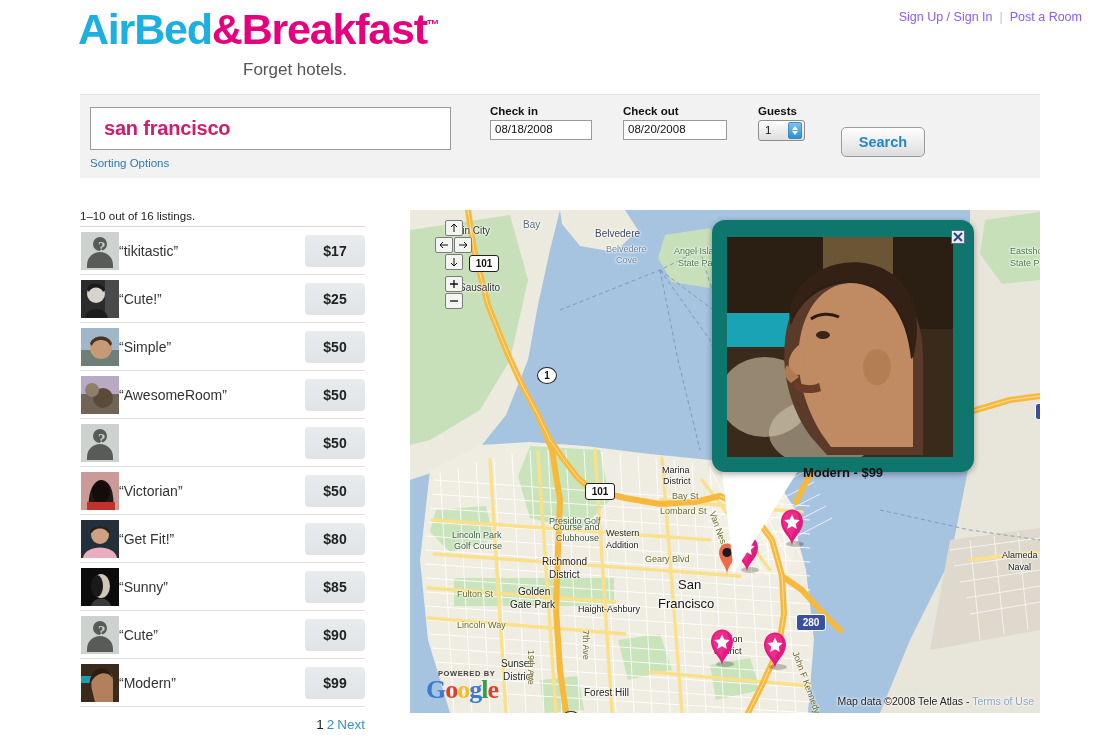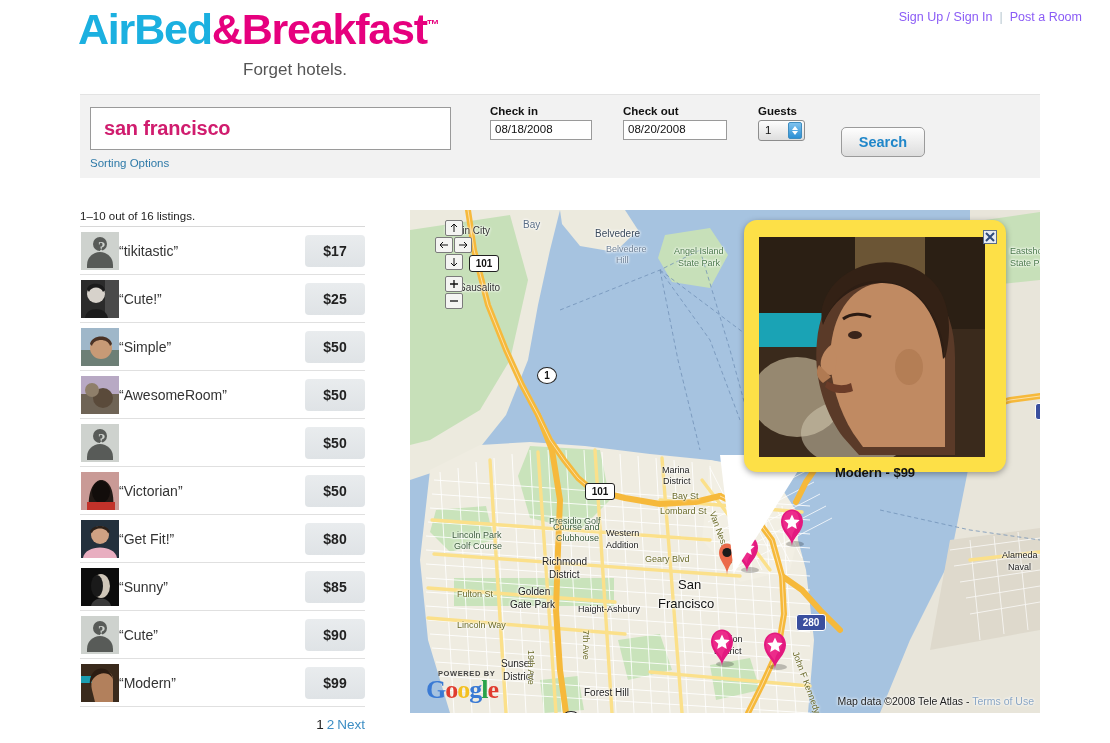--- a/index.html
+++ b/index.html
@@ -98,22 +98,22 @@
   .attrib { position:absolute; right:6px; bottom:6px; font-size:10.5px; color:#222;
             z-index:30; text-shadow:0 0 3px #fff,0 0 3px #fff; }
   .attrib a { color:#8aa6c4; text-decoration:none; }
   .gbrand { position:absolute; left:16px; bottom:10px; z-index:30; }
   .gpow { font-size:7.5px; letter-spacing:0.6px; color:#444; font-weight:bold;padding-left:12px; }
   .glogo { font-size:26px; font-weight:bold; font-family:"Liberation Serif",serif;
            line-height:0.95; letter-spacing:-1px; }
 
   .pin { position:absolute; z-index:20; }
   .bubble { position:absolute; left:302px; top:10px; width:262px; height:252px;
-            background:#fde047; border-radius:13px; z-index:40;
-            box-shadow:0 2px 6px rgba(0,0,0,.35);margin-left:32px; }
+            background:#0f766e; border-radius:13px; z-index:40;
+            box-shadow:0 2px 6px rgba(0,0,0,.35); }
   .bubble .bimg { position:absolute; left:15px; top:17px; width:226px; height:220px;
                   overflow:hidden; }
   .bubble .bcap { position:absolute; left:0; right:0; top:245px; text-align:center;
                   font-size:13px; font-weight:bold; color:#111; }
   .bclose { position:absolute; right:9px; top:10px; width:14px; height:14px;
             z-index:45; }
   .btail { position:absolute; z-index:39; }
 </style>
 </head>
 <body>
@@ -400,21 +400,21 @@
           <path d="M250,60 L330,120 L400,170"></path>
           <path d="M470,300 L560,320 L630,330"></path>
         </g>
       </g>
     </svg>
 
     <div id="map-labels">
         <div style="position: absolute; left: 113px; top: 9px; font-size: 10px; color: rgb(90, 110, 134); font-weight: normal; white-space: nowrap; text-shadow: rgb(255, 255, 255) 0px 0px 3px, rgb(255, 255, 255) 0px 0px 3px, rgb(255, 255, 255) 0px 0px 2px; z-index: 10;">Bay</div>
         <div style="position: absolute; left: 185px; top: 18px; font-size: 10px; color: rgb(59, 74, 92); font-weight: normal; white-space: nowrap; text-shadow: rgb(255, 255, 255) 0px 0px 3px, rgb(255, 255, 255) 0px 0px 3px, rgb(255, 255, 255) 0px 0px 2px; z-index: 10;">Belvedere</div>
         <div style="position: absolute; left: 196px; top: 34px; font-size: 9px; color: rgb(111, 130, 152); font-weight: normal; white-space: nowrap; text-shadow: rgb(255, 255, 255) 0px 0px 3px, rgb(255, 255, 255) 0px 0px 3px, rgb(255, 255, 255) 0px 0px 2px; z-index: 10;">Belvedere</div>
-        <div style="position: absolute; left: 206px; top: 45px; font-size: 9px; color: rgb(111, 130, 152); font-weight: normal; white-space: nowrap; text-shadow: rgb(255, 255, 255) 0px 0px 3px, rgb(255, 255, 255) 0px 0px 3px, rgb(255, 255, 255) 0px 0px 2px; z-index: 10;">Hill</div>
+        <div style="position: absolute; left: 206px; top: 45px; font-size: 9px; color: rgb(111, 130, 152); font-weight: normal; white-space: nowrap; text-shadow: rgb(255, 255, 255) 0px 0px 3px, rgb(255, 255, 255) 0px 0px 3px, rgb(255, 255, 255) 0px 0px 2px; z-index: 10;">Cove</div>
         <div style="position: absolute; left: 264px; top: 36px; font-size: 9px; color: rgb(76, 122, 76); font-weight: normal; white-space: nowrap; text-shadow: rgb(255, 255, 255) 0px 0px 3px, rgb(255, 255, 255) 0px 0px 3px, rgb(255, 255, 255) 0px 0px 2px; z-index: 10;">Angel Island</div>
         <div style="position: absolute; left: 268px; top: 48px; font-size: 9px; color: rgb(76, 122, 76); font-weight: normal; white-space: nowrap; text-shadow: rgb(255, 255, 255) 0px 0px 3px, rgb(255, 255, 255) 0px 0px 3px, rgb(255, 255, 255) 0px 0px 2px; z-index: 10;">State Park</div>
         <div style="position: absolute; left: 35px; top: 15px; font-size: 10px; color: rgb(51, 51, 51); font-weight: normal; white-space: nowrap; text-shadow: rgb(255, 255, 255) 0px 0px 3px, rgb(255, 255, 255) 0px 0px 3px, rgb(255, 255, 255) 0px 0px 2px; z-index: 10;">Marin City</div>
         <div style="position: absolute; left: 49px; top: 72px; font-size: 10px; color: rgb(51, 51, 51); font-weight: normal; white-space: nowrap; text-shadow: rgb(255, 255, 255) 0px 0px 3px, rgb(255, 255, 255) 0px 0px 3px, rgb(255, 255, 255) 0px 0px 2px; z-index: 10;">Sausalito</div>
         <div style="position: absolute; left: 600px; top: 36px; font-size: 9px; color: rgb(76, 122, 76); font-weight: normal; white-space: nowrap; text-shadow: rgb(255, 255, 255) 0px 0px 3px, rgb(255, 255, 255) 0px 0px 3px, rgb(255, 255, 255) 0px 0px 2px; z-index: 10;">Eastshore</div>
         <div style="position: absolute; left: 600px; top: 48px; font-size: 9px; color: rgb(76, 122, 76); font-weight: normal; white-space: nowrap; text-shadow: rgb(255, 255, 255) 0px 0px 3px, rgb(255, 255, 255) 0px 0px 3px, rgb(255, 255, 255) 0px 0px 2px; z-index: 10;">State Park</div>
         <div style="position: absolute; left: 139px; top: 306px; font-size: 9px; color: rgb(61, 92, 61); font-weight: normal; white-space: nowrap; text-shadow: rgb(255, 255, 255) 0px 0px 3px, rgb(255, 255, 255) 0px 0px 3px, rgb(255, 255, 255) 0px 0px 2px; z-index: 10;">Presidio Golf</div>
         <div style="position: absolute; left: 143px; top: 312px; font-size: 9px; color: rgb(61, 92, 61); font-weight: normal; white-space: nowrap; text-shadow: rgb(255, 255, 255) 0px 0px 3px, rgb(255, 255, 255) 0px 0px 3px, rgb(255, 255, 255) 0px 0px 2px; z-index: 10;">Course and</div>
         <div style="position: absolute; left: 146px; top: 323px; font-size: 9px; color: rgb(61, 92, 61); font-weight: normal; white-space: nowrap; text-shadow: rgb(255, 255, 255) 0px 0px 3px, rgb(255, 255, 255) 0px 0px 3px, rgb(255, 255, 255) 0px 0px 2px; z-index: 10;">Clubhouse</div>
         <div style="position: absolute; left: 42px; top: 320px; font-size: 9px; color: rgb(61, 92, 61); font-weight: normal; white-space: nowrap; text-shadow: rgb(255, 255, 255) 0px 0px 3px, rgb(255, 255, 255) 0px 0px 3px, rgb(255, 255, 255) 0px 0px 2px; z-index: 10;">Lincoln Park</div>

